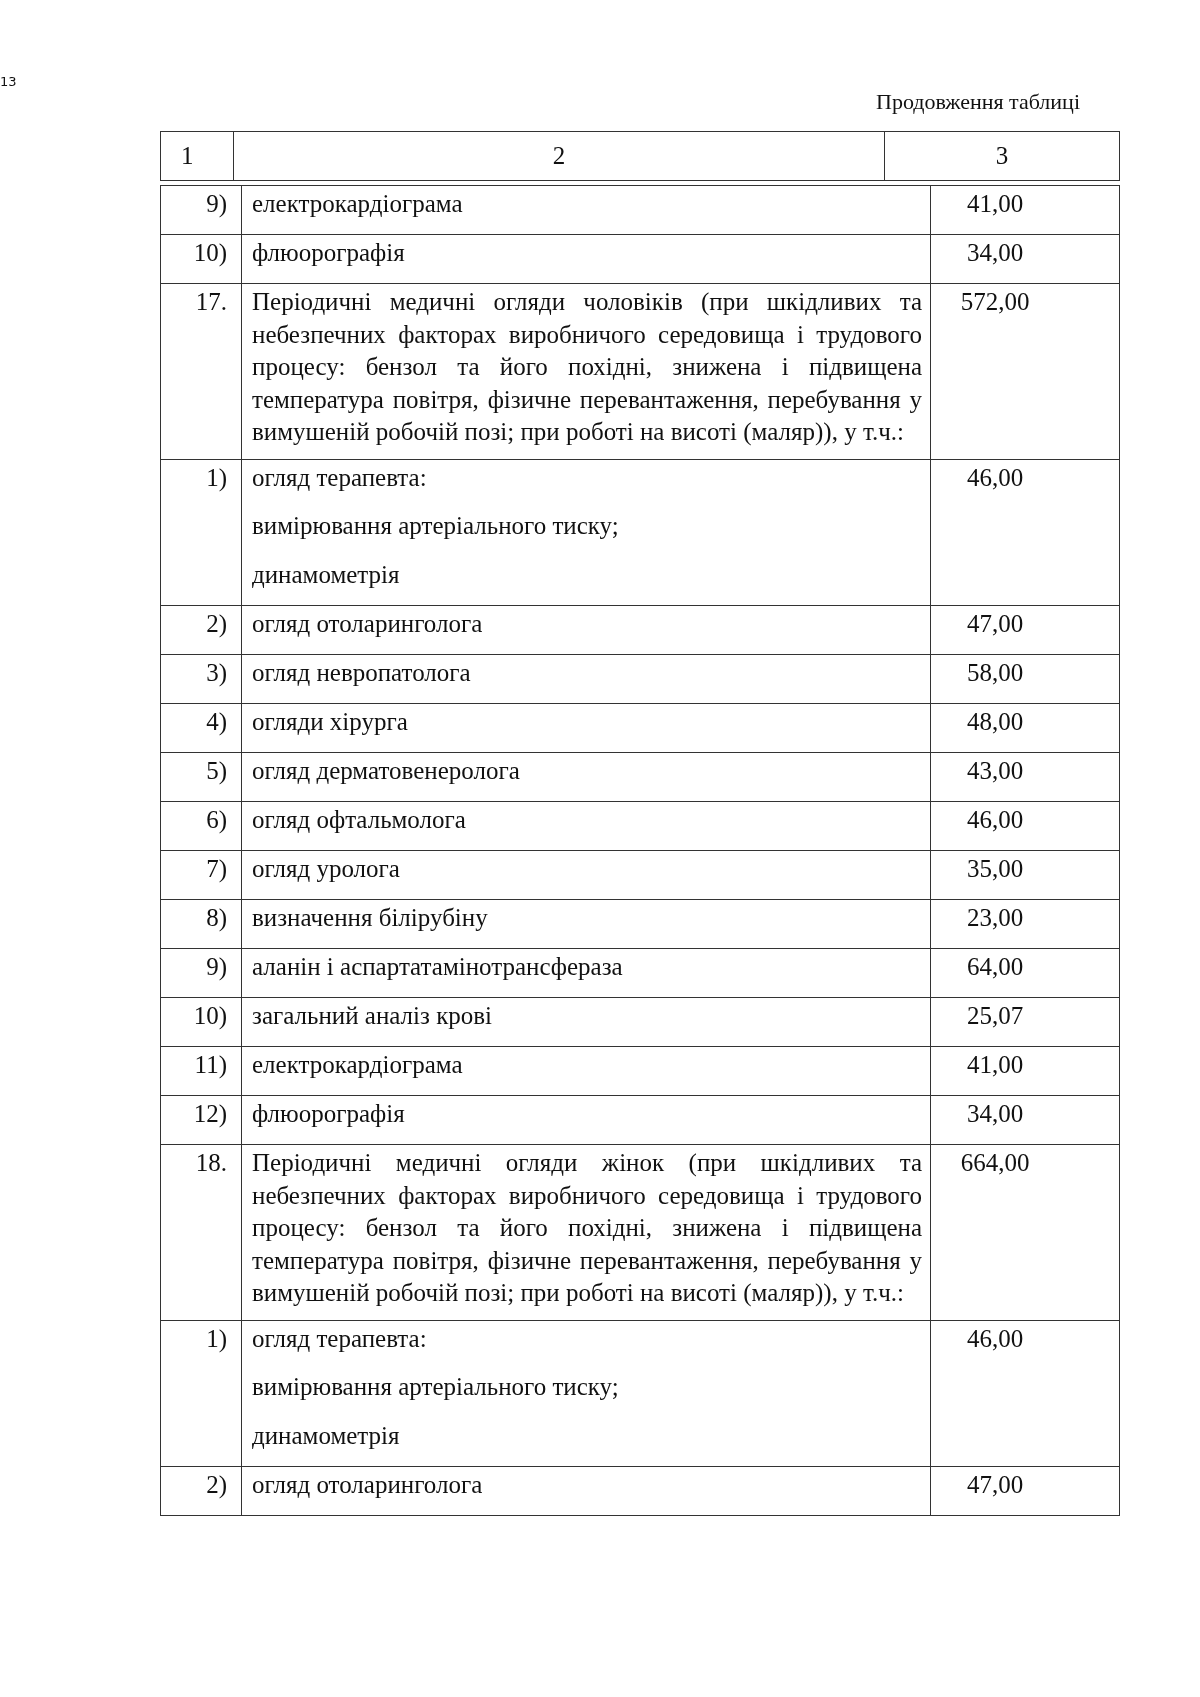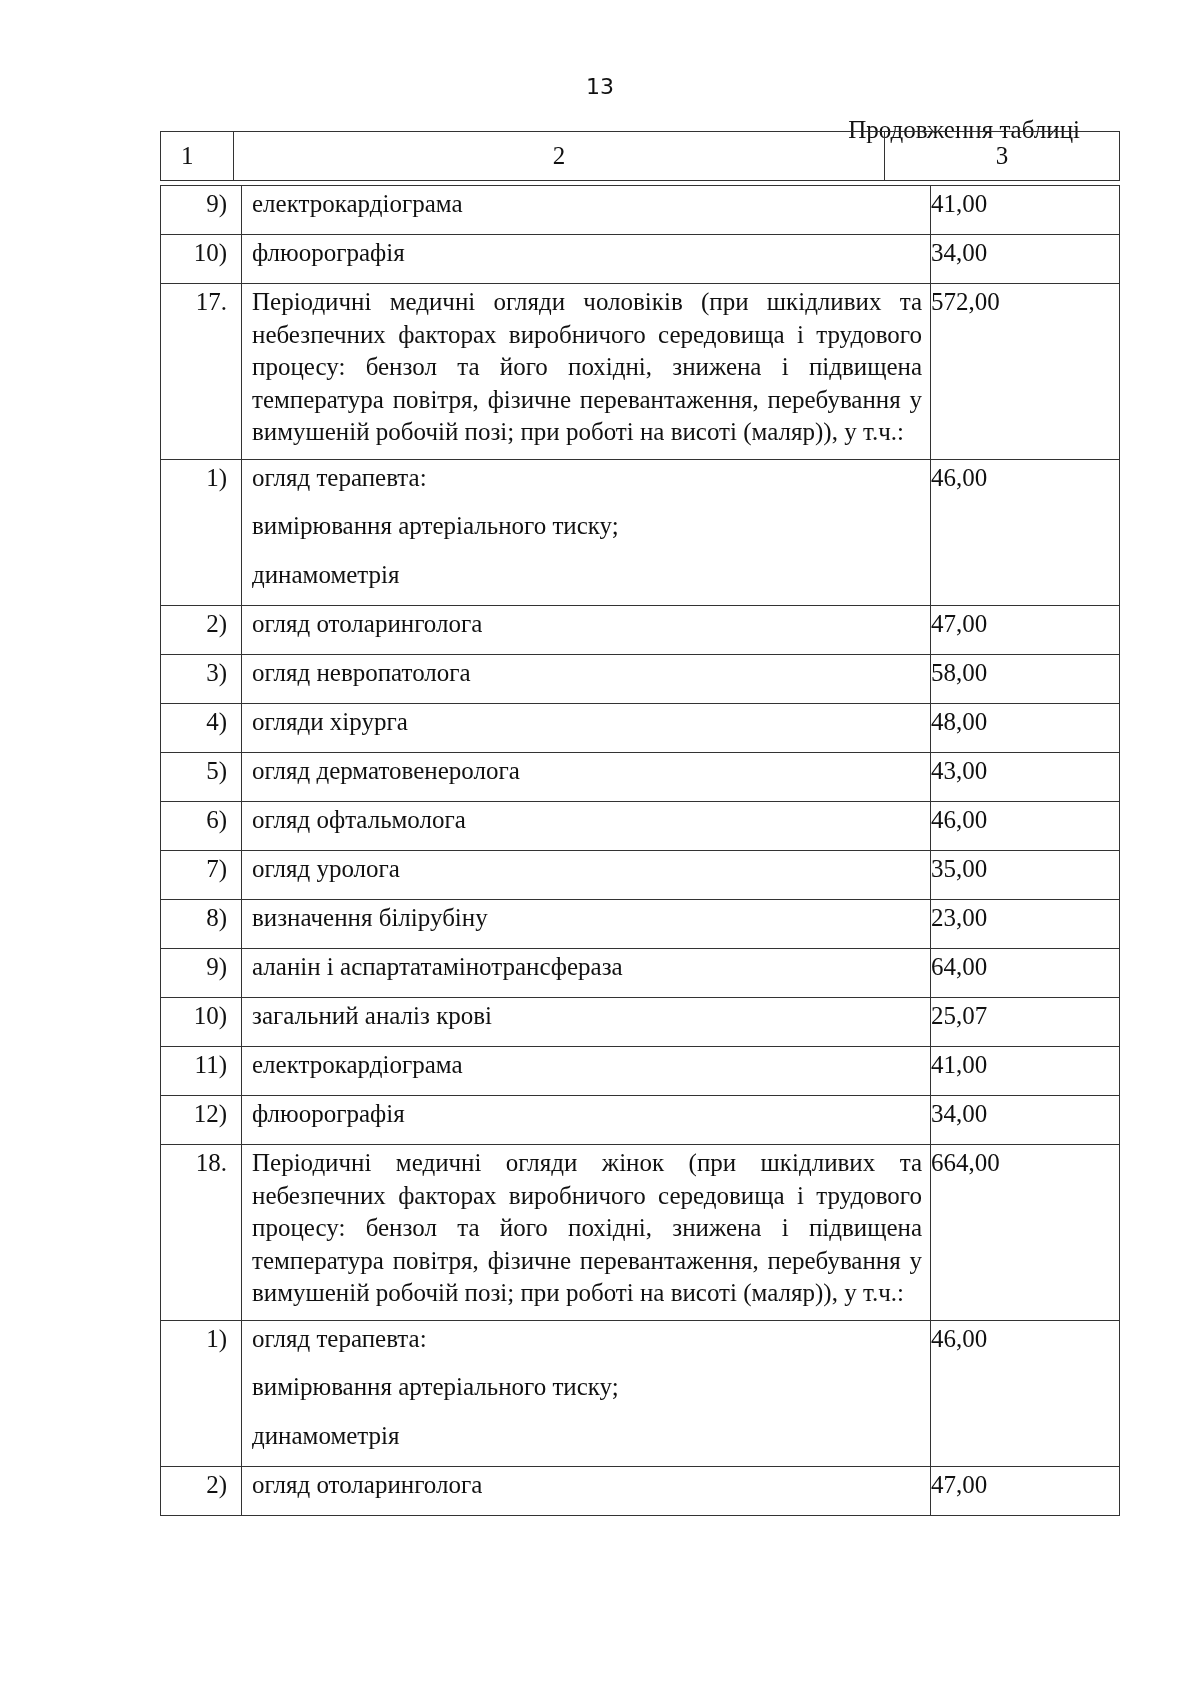--- a/index.html
+++ b/index.html
@@ -1,29 +1,29 @@
 <!DOCTYPE html>
 <html><head>
 <meta charset="utf-8">
 <style>
   html, body { margin: 0; padding: 0; background: #ffffff; }
   body { width: 1200px; height: 1697px; position: relative; overflow: hidden;
          font-family: "Liberation Serif", "DejaVu Serif", serif; color: #111; }
-  .page-number { position: absolute; top: 74px; left: 0; width: 1200px; text-align: center;
-                 font-family: "DejaVu Sans", "Liberation Sans", sans-serif; font-size: 22px; }
-  .continuation { position: absolute; top: 116px; right: 120px; font-size: 25px; }
+  .page-number { position: absolute; top: 74px; left: 0; width: 1200px; text-align: left;
+                 font-family: "DejaVu Sans", "Liberation Sans", sans-serif; font-size: 13px; }
+  .continuation { position: absolute; top: 89px; right: 120px; font-size: 22px; }
   table { border-collapse: collapse; position: absolute; left: 160px; width: 960px; font-size: 25px; }
   td { border: 1.5px solid #333; vertical-align: top; line-height: 32.5px; }
   .hdr { top: 131px; height: 50px; }
   .hdr td { text-align: center; vertical-align: middle; padding: 0; height: 48px; }
   .hdr td.c1 { width: 52px; text-align: left; padding-left: 20px; }
   .body { top: 185px; }
   .body td.c1 { width: 66px; text-align: right; padding: 2px 14px 0 0; }
   .body td.c2 { width: 670px; text-align: justify; padding: 2px 8px 10px 10px; }
-  .body td.c3 { text-align: left; padding: 2px 68px 0 0; }
+  .body td.c3 { text-align: center; padding: 2px 68px 0 8px; }
   .body tr.simple td { height: 36px; }
   .sub { display: block; margin-top: 16px; }
   .sub:first-child { margin-top: 0; }
   .body td.c2.multi { padding-bottom: 14px; }
 </style>
 </head>
 <body>
 
 <div class="page-number">13</div>
 <div class="continuation">Продовження таблиці</div>

